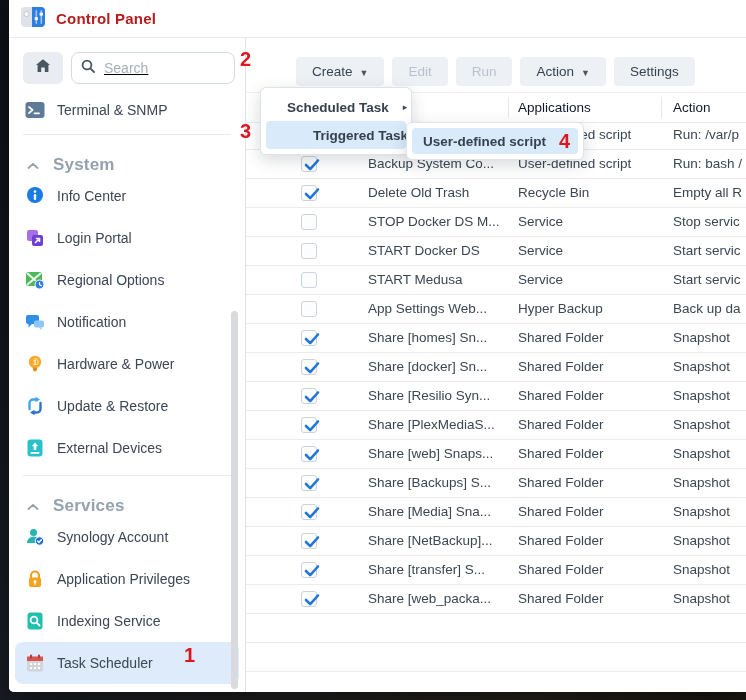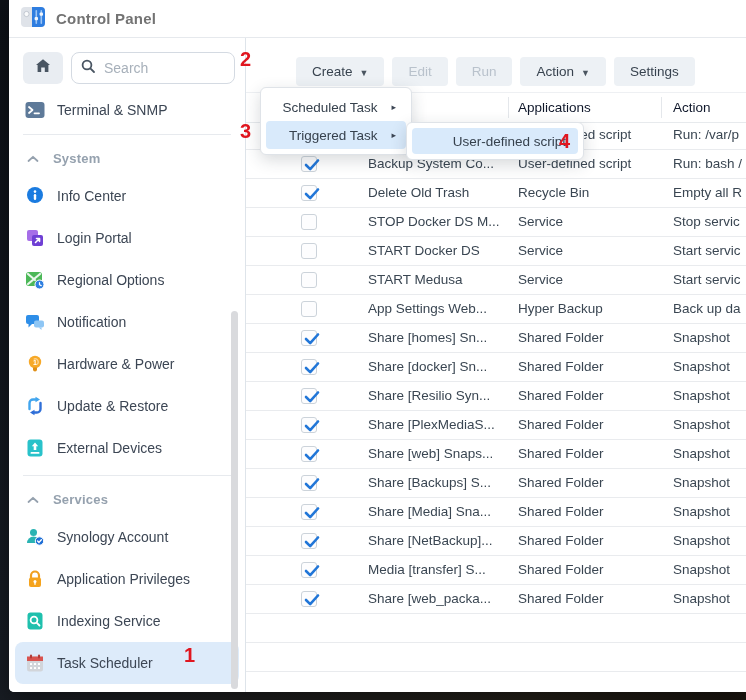--- a/index.html
+++ b/index.html
@@ -12,50 +12,50 @@
     position:absolute;left:9px;top:0;width:737px;height:692px;
     background:#fff;border-bottom-left-radius:5px;overflow:hidden;
     box-shadow:0 6px 24px rgba(0,0,0,.45);
     display:flex;flex-direction:column;
   }
   
   .win-header{
     height:37px;flex:0 0 37px;display:flex;align-items:center;
     padding-left:11px;border-bottom:1px solid #e6e9ed;background:#fff;
   }
-  .win-title{font-size:15px;font-weight:bold;color:#737373;margin-left:10px;letter-spacing:.2px;}
+  .win-title{font-size:15px;font-weight:bold;color:#b91c1c;margin-left:10px;letter-spacing:.2px;}
   
   .win-body{flex:1;display:flex;min-height:0;}
   .sidebar{
     width:237px;flex:0 0 237px;border-right:1px solid #dee4ea;
     position:relative;background:#fff;padding:14px 0 0 0;box-sizing:border-box;
   }
   .side-top{display:flex;align-items:center;gap:8px;padding:0 10px 0 14px;height:32px;}
   .home-btn{width:40px;height:32px;border-radius:6px;background:#e9edf2;display:flex;align-items:center;justify-content:center;cursor:pointer;}
   .search-box{
     flex:1;height:30px;border:1px solid #d4dae2;border-radius:8px;background:#fff;
-    display:flex;align-items:center;padding:0 8px;gap:6px;
+    display:flex;align-items:center;padding:0 8px;gap:6px;text-decoration:underline;
   }
   .search-box input{
     border:none;outline:none;flex:1;font-size:14px;color:#3c4654;width:100%;
     font-family:"Liberation Sans","DejaVu Sans",sans-serif;background:transparent;
   }
   .search-box input::placeholder{color:#a7b0ba;}
   .side-list{margin-top:8px;padding:0 6px 0 6px;}
   .side-item{
     display:flex;align-items:center;gap:12px;height:42px;padding-left:10px;
     font-size:14px;color:#3c4654;border-radius:8px;cursor:pointer;
   }
   .side-item.first{height:36px;}
   .side-item.selected{background:#ddebfa;}
   .side-item .ic{width:20px;height:20px;flex:0 0 20px;display:flex;align-items:center;justify-content:center;}
   .side-divider{height:1px;background:#e7eaee;margin:6px 8px;}
   .side-section{
-    display:flex;align-items:center;gap:12px;height:34px;padding-left:12px;
-    font-size:13px;font-weight:bold;color:#95a1ae;letter-spacing:.2px;
+    display:flex;align-items:flex-end;gap:12px;height:34px;padding-left:12px;
+    font-size:17px;font-weight:bold;color:#95a1ae;letter-spacing:.2px;
   }
   .side-scroll{
     position:absolute;right:7px;top:273px;width:7px;height:378px;
     background:#d9dadd;border-radius:4px;
   }
   
   .main{flex:1;position:relative;background:#fff;min-width:0;}
   .toolbar{position:absolute;left:14px;top:19px;display:flex;gap:8px;padding-left:36px;}
   .tb-btn{
     height:29px;padding:0 16px;border-radius:4px;background:#edf1f5;border:none;
@@ -79,23 +79,24 @@
     border-radius:3px;background:#fdfdfe;box-sizing:border-box;
   }
   .cb svg{position:absolute;left:0px;top:-2px;overflow:visible;}
   .trow-empty{height:28px;border-bottom:1px solid #e9ebee;}
   
   .menu{
     position:absolute;background:#fff;border:1px solid #dfe3e8;border-radius:6px;
     box-shadow:0 5px 16px rgba(40,50,60,.18);padding:5px 5px;z-index:50;box-sizing:border-box;
   }
   .menu-item{
-    height:28px;display:flex;align-items:center;justify-content:flex-end;
+    height:28px;display:flex;align-items:center;justify-content:flex-start;
     padding:0 10px 0 21px;font-size:13.5px;color:#36414d;border-radius:4px;cursor:pointer;
     white-space:nowrap;
+    font-weight:bold;
   }
   .menu-item.hl{background:#d9eafb;padding-left:47px;}
   .mi-arrow{font-size:9px;color:#3c4654;margin-left:14px;}
   
   .ann{
     position:absolute;z-index:100;color:#e0161f;font-weight:bold;font-size:20px;
     font-family:"Liberation Sans","DejaVu Sans",sans-serif;
   }
 </style>
 </head>
@@ -455,21 +456,21 @@
             <span class="cell" style="left:122px">Share [NetBackup]...</span>
             <span class="cell" style="left:272px">Shared Folder</span>
             <span class="cell" style="left:427px">Snapshot</span>
           </div>
           <div class="trow">
             <span class="cb">
               <svg width="20" height="20" viewBox="0 0 20 20">
                 <path d="M4 10 L8.2 14.2 L16 5.5" fill="none" stroke="#2176d8" stroke-width="2.6" stroke-linecap="round" stroke-linejoin="round"></path>
               </svg>
             </span>
-            <span class="cell" style="left:122px">Media [transfer] S...</span>
+            <span class="cell" style="left:122px">Share [transfer] S...</span>
             <span class="cell" style="left:272px">Shared Folder</span>
             <span class="cell" style="left:427px">Snapshot</span>
           </div>
           <div class="trow">
             <span class="cb">
               <svg width="20" height="20" viewBox="0 0 20 20">
                 <path d="M4 10 L8.2 14.2 L16 5.5" fill="none" stroke="#2176d8" stroke-width="2.6" stroke-linecap="round" stroke-linejoin="round"></path>
               </svg>
             </span>
             <span class="cell" style="left:122px">Share [web_packa...</span>

